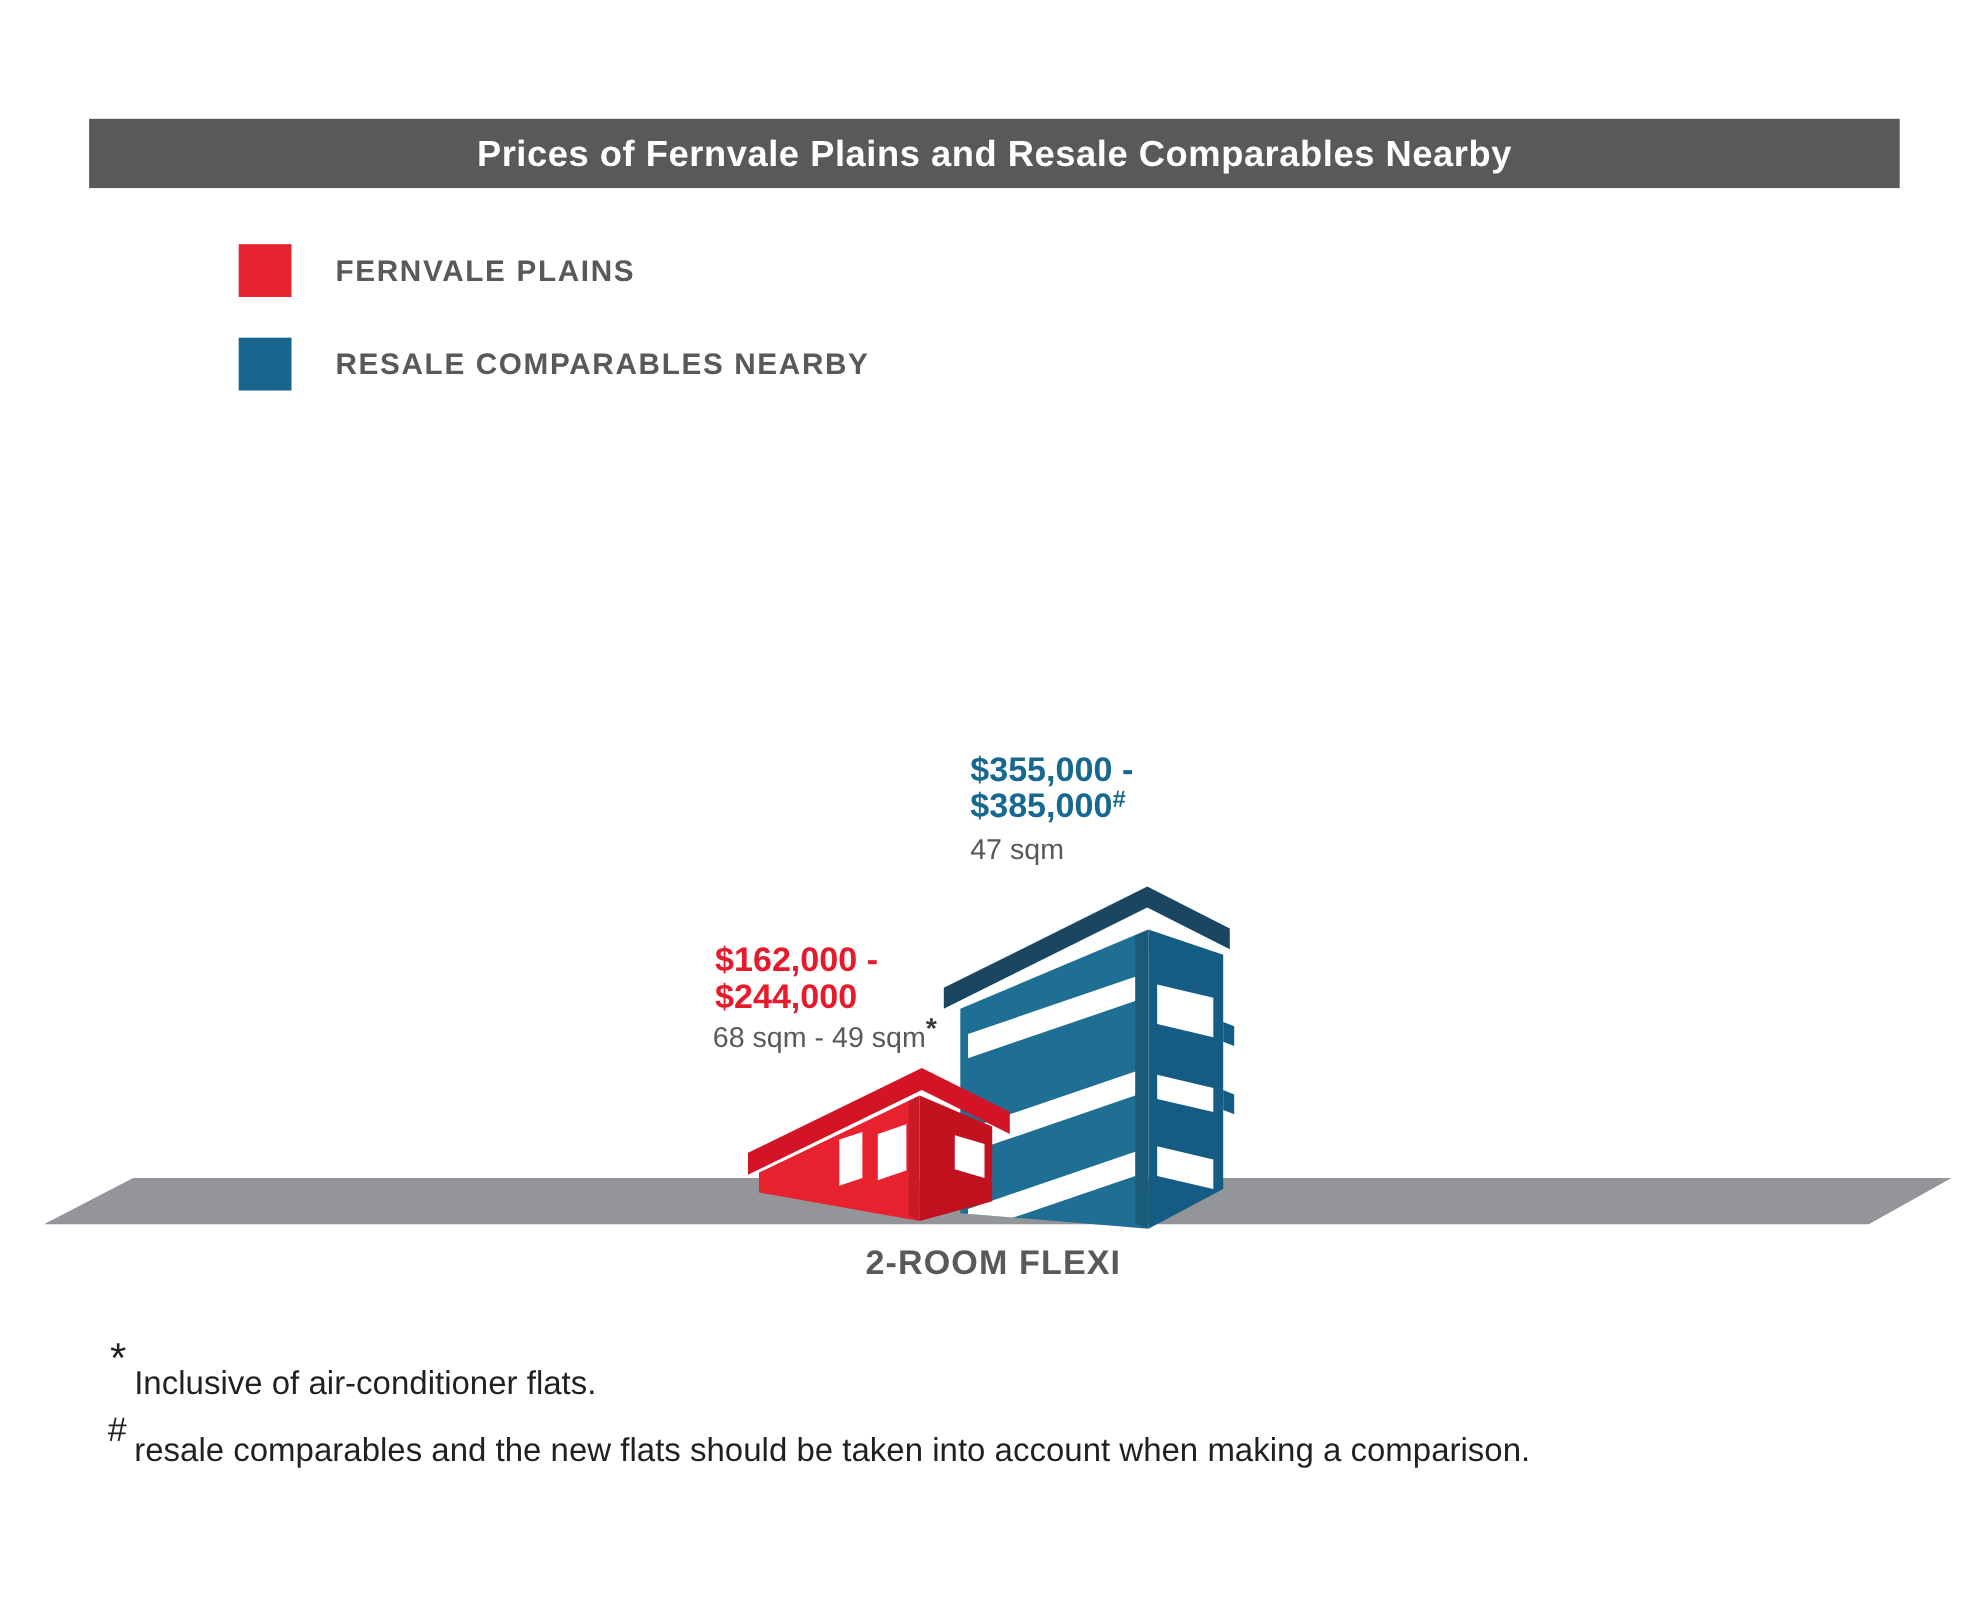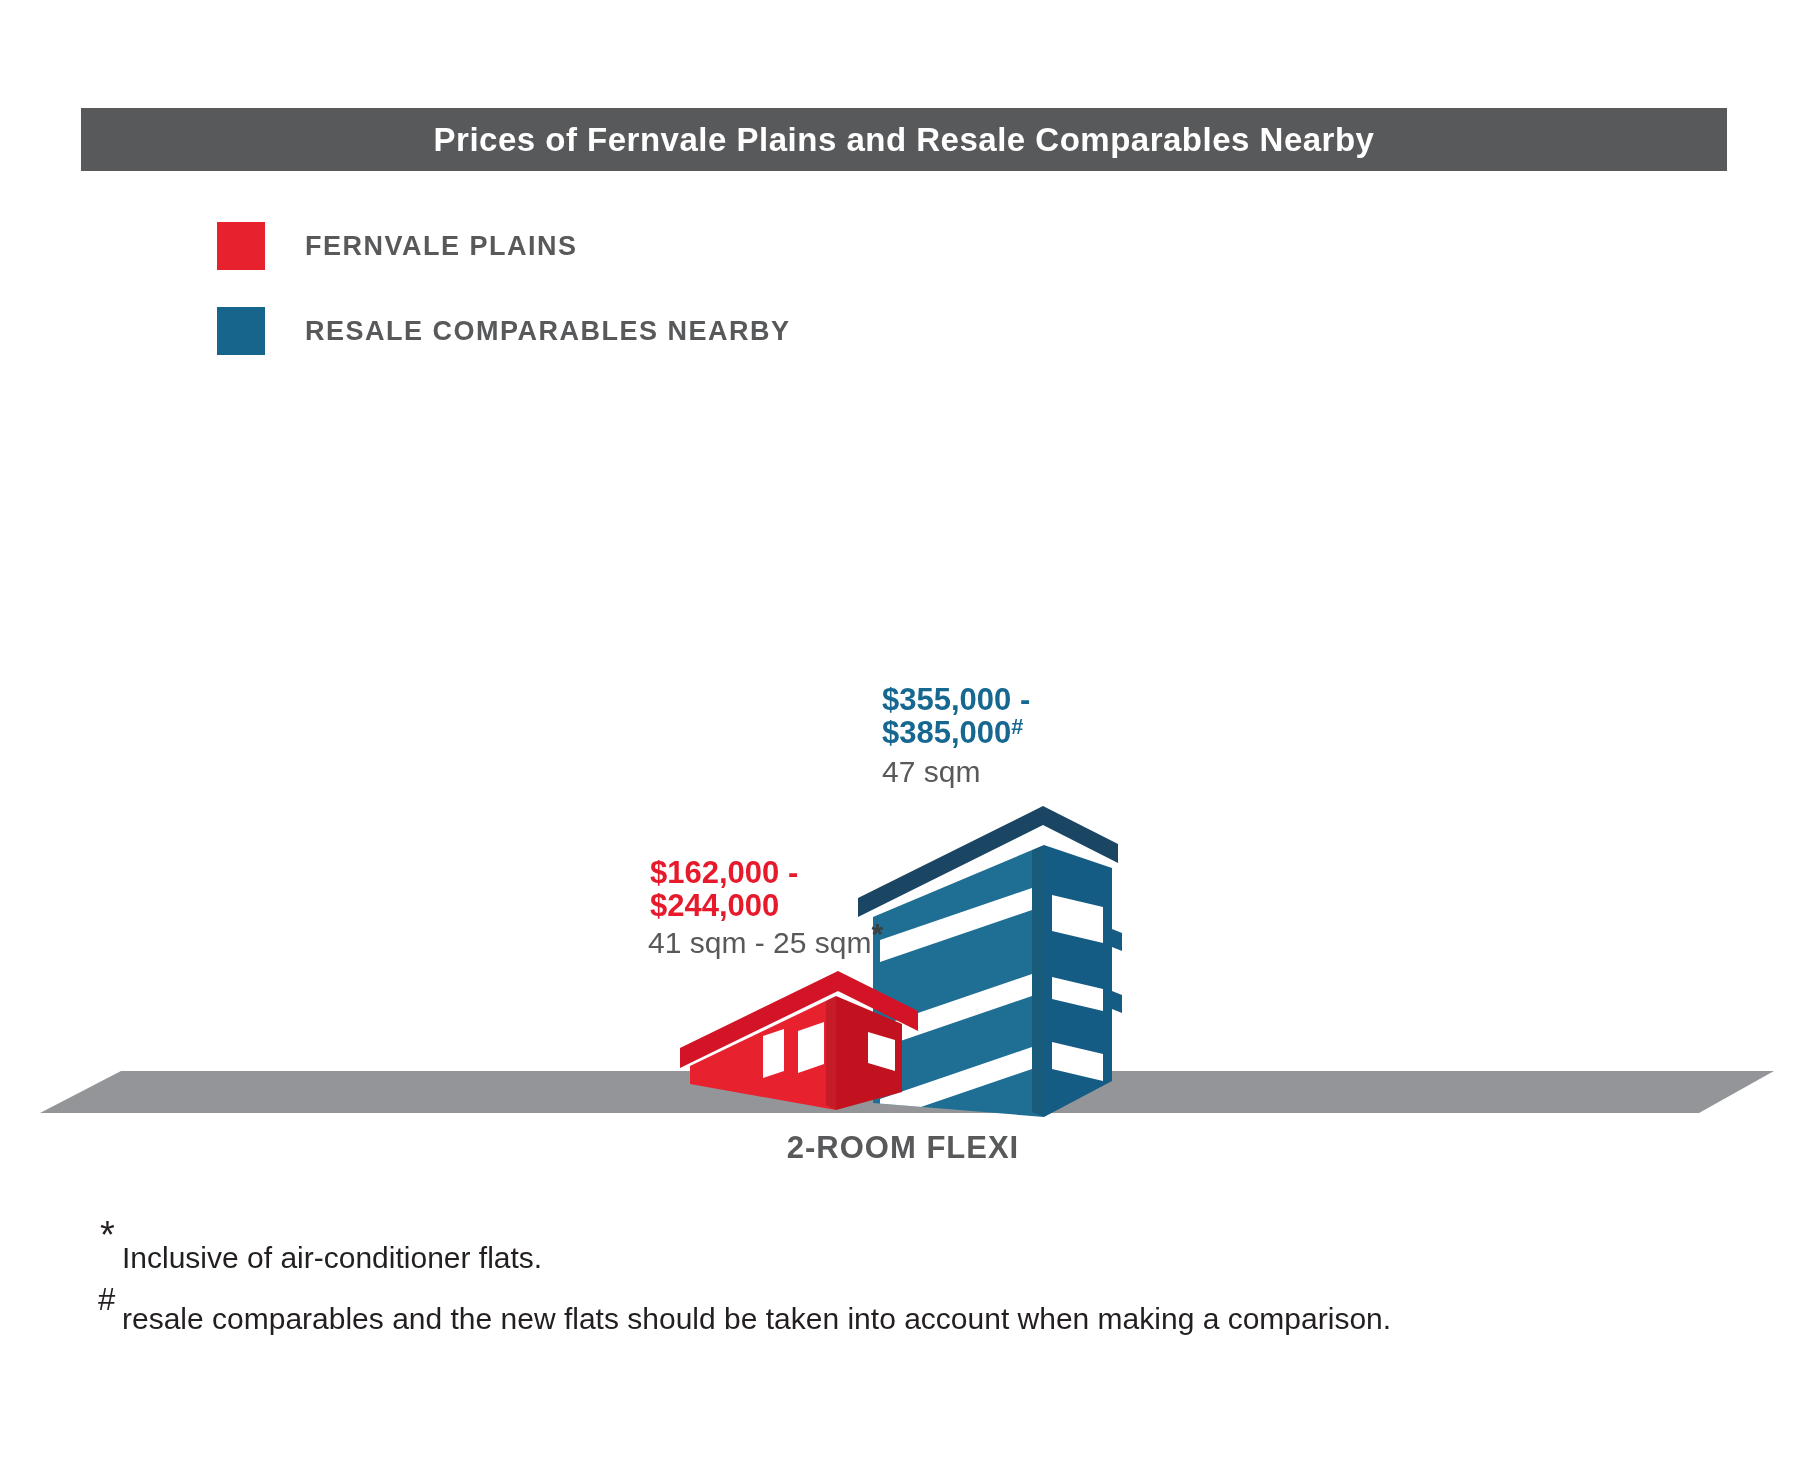--- a/index.html
+++ b/index.html
@@ -16,21 +16,21 @@
   .titlebar span{color:#ffffff;font-weight:bold;font-size:33px;letter-spacing:0.5px;}
   
   .legend-row{display:flex;align-items:center;}
   .legend-swatch{width:48px;height:48px;flex:0 0 48px;}
   .legend-label{margin-left:40px;font-weight:bold;font-size:27px;letter-spacing:1.5px;color:#58595B;}
   #legend-1{left:217px;top:222px;}
   #legend-2{left:217px;top:307px;}
   
   .price{font-weight:bold;font-size:31px;line-height:33px;white-space:nowrap;}
   .price .sup{font-size:0.70em;position:relative;top:-0.42em;}
-  .area{font-size:30px;line-height:34px;color:#58595B;white-space:nowrap;}
+  .area{font-size:26px;line-height:34px;color:#58595B;white-space:nowrap;}
   .area .sup{font-size:1.0em;font-weight:bold;position:relative;top:-0.30em;color:#3d3e40;}
   #blue-price{left:882px;top:683px;}
   #blue-area{left:882px;top:755px;}
   #red-price{left:650px;top:856px;}
   #red-area{left:648px;top:926px;}
   #category-label{
     left:903px;top:1130px;transform:translateX(-50%);
     font-weight:bold;font-size:31px;color:#58595B;letter-spacing:1px;white-space:nowrap;
   }
   
@@ -103,21 +103,21 @@
   </div>
   <div class="abs area" id="blue-area">
     <span>47 sqm</span>
   </div>
 
   <div class="abs price" id="red-price" style="color: rgb(230, 26, 43);">
     <div>$162,000 -</div>
     <div>$244,000</div>
   </div>
   <div class="abs area" id="red-area">
-    <span>41 sqm - 25 sqm</span><span class="sup">*</span>
+    <span>68 sqm - 49 sqm</span><span class="sup">*</span>
   </div>
 
   <div class="abs" id="category-label">2-ROOM FLEXI</div>
 
   <div class="abs fn-symbol" id="fn1-symbol">*</div>
   <div class="abs fn-text" id="fn1-text">Inclusive of air-conditioner flats.</div>
 
   <div class="abs fn-symbol" id="fn2-symbol">#</div>
   <div class="abs fn-text" id="fn2-text">
     <div>resale comparables and the new flats should be taken into account when making a comparison.</div>

